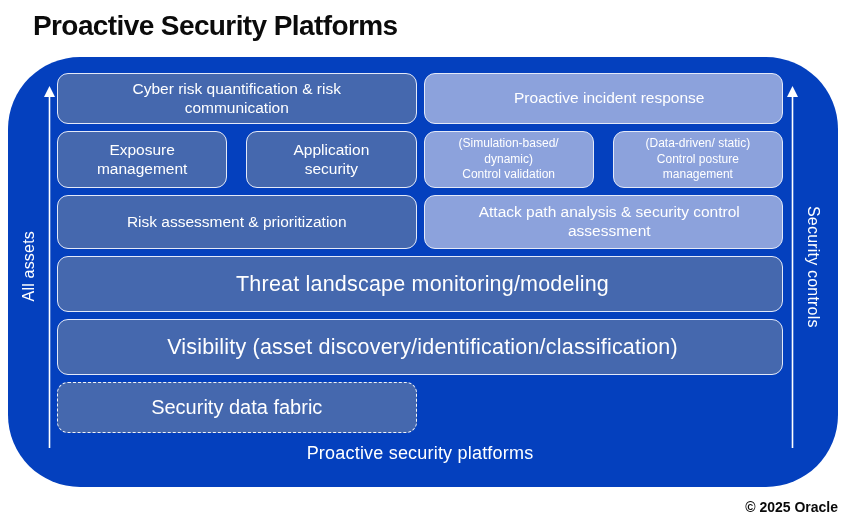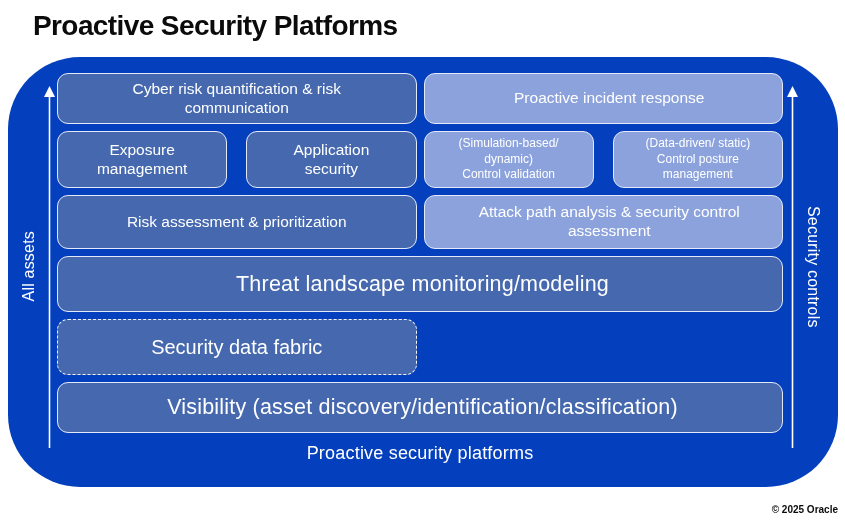--- a/index.html
+++ b/index.html
@@ -66,21 +66,21 @@
   .prewrap{white-space:pre-line;}
   .small{font-size:12px;line-height:1.28;padding:2px 6px;}
   .big{font-size:21.5px;letter-spacing:0.2px;padding-left:17px;}
   .medium{font-size:20px;}
   .footer-caption{
     margin-top:10px;text-align:center;
     color:var(--text-light);font-size:18px;font-weight:500;letter-spacing:0.2px;
   }
   .copyright{
     position:absolute;right:7px;bottom:9px;
-    font-size:10px;font-weight:700;color:#0A0A0A;
+    font-size:14px;font-weight:700;color:#0A0A0A;
   }
 </style>
 </head>
 <body>
 
 <div class="page-title">Proactive Security Platforms</div>
 
 <div class="platform">
 
   <div class="rail rail-left">
@@ -120,23 +120,23 @@
 Control posture
 management</div>
       </div>
 
       <div class="box dark">Risk assessment &amp; prioritization</div>
       <div class="box light prewrap">Attack path analysis &amp; security control
 assessment</div>
 
       <div class="box dark big span2">Threat landscape monitoring/modeling</div>
 
+      <div class="box dark big span2">Visibility (asset discovery/identification/classification)</div>
+
       <div class="box dark dashed medium">Security data fabric</div>
-
-      <div class="box dark big span2">Visibility (asset discovery/identification/classification)</div>
 
     </div>
 
     <div class="footer-caption">Proactive security platforms</div>
   </div>
 
 </div>
 
 <div class="copyright">© 2025 Oracle</div>
 

